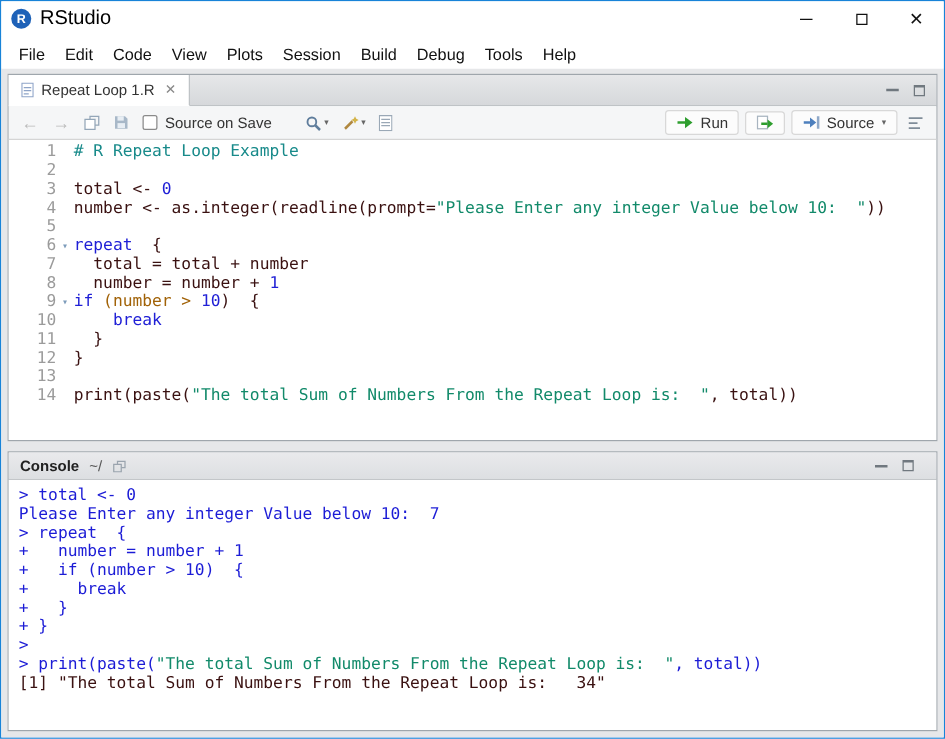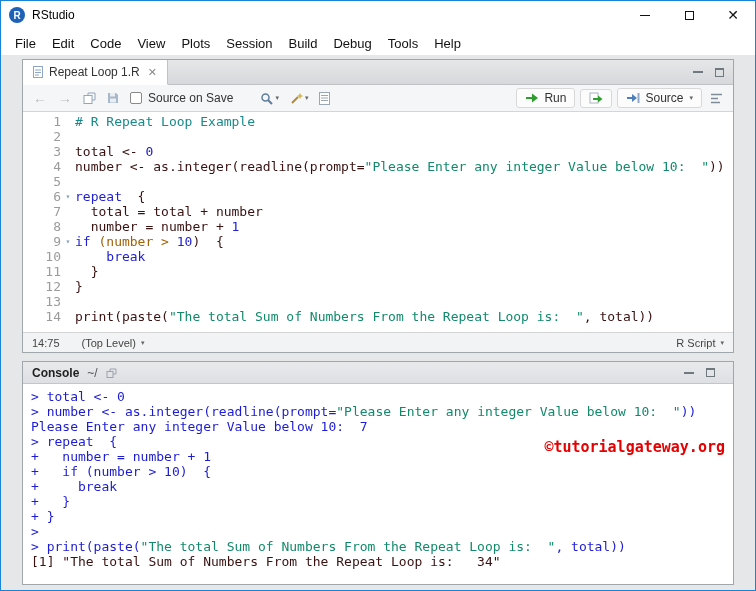--- a/index.html
+++ b/index.html
@@ -7,31 +7,31 @@
   body {
     font-family:"Liberation Sans", sans-serif;
     background:#ffffff;
     border:1px solid #1883d8;
     overflow:hidden;
   }
   
   .titlebar { height:28px; display:flex; align-items:center; padding-left:8px; background:#fff; }
   .app-icon { width:16px; height:16px; border-radius:50%; background:#1e62b8; color:#fff;
               font-size:10px; font-weight:bold; display:flex; align-items:center; justify-content:center; flex:none; }
-  .title-text { font-size:12px; color:#000; margin-left:7px; }
+  .title-text { font-size:16px; color:#000; margin-left:7px; }
   .win-controls { margin-left:auto; display:flex; height:100%; }
   .win-btn { width:44px; display:flex; align-items:center; justify-content:center; color:#111; }
   .glyph-min { width:10px; height:0; border-bottom:1.5px solid #111; display:inline-block; }
   .glyph-max { width:9px; height:9px; border:1.2px solid #111; display:inline-block; }
   .glyph-close { font-size:14px; line-height:1; }
   
   .menubar { height:26px; display:flex; align-items:flex-end; padding-left:6px; background:#fff; }
   .menu-item { font-size:13px; color:#111; padding:4px 8px; }
   
-  .workspace { height:535px; background:#e6e7e9; padding:4px 21px 5px; display:flex; flex-direction:column; gap:8px; }
+  .workspace { height:535px; background:#e6e7e9; padding:4px 5px 5px; display:flex; flex-direction:column; gap:8px; }
   .panel { background:#fff; border:1px solid #9fa6ac; display:flex; flex-direction:column; }
   .editor-panel { height:294px; flex:none; }
   .console-panel { flex:1; }
   
   .tabbar { height:25px; background:linear-gradient(#e6e7e9,#d6d8db); display:flex; align-items:stretch;
             border-bottom:1px solid #bfc3c6; }
   .tab { background:#fff; border-right:1px solid #bfc3c6; display:flex; align-items:center; gap:6px;
          padding:0 10px; font-size:12px; color:#333; margin-bottom:-1px; border-bottom:1px solid #fff; }
   .tab-close { color:#8a8a8a; font-size:11px; line-height:1; margin-left:2px; }
   .panel-winbtns { margin-left:auto; display:flex; align-items:center; gap:12px; padding-right:9px; }
@@ -269,58 +269,45 @@
           <span class="fold"></span>
           <span class="code-text"></span>
         </div>
         <div class="code-row">
           <span class="ln">14</span>
           <span class="fold"></span>
           <span class="code-text"><span style="color: rgb(58, 17, 17);">print(paste(</span><span style="color: rgb(18, 138, 106);">"The total Sum of Numbers From the Repeat Loop is:  "</span><span style="color: rgb(58, 17, 17);">, total))</span></span>
         </div>
       </div>
 
-    <div class="statusbar">
-      <span>14:75</span>
-      <span class="status-scope">
-        <span>(Top Level)</span>
-        <span class="caret">▾</span>
-      </span>
-      <span class="status-right">
-        <span>R Script</span>
-        <span class="caret">▾</span>
-      </span>
-    </div>
   </div>
 
   <div class="panel console-panel">
     <div class="console-header">
       <span class="console-title">Console</span>
       <span class="console-path">~/</span>
       <svg width="11" height="10">
         <rect x="1" y="3.5" width="6" height="6" fill="none" stroke="#9aa4ae"></rect>
         <path d="M4 3.5 V1 H10 V6 H7" fill="none" stroke="#9aa4ae"></path>
       </svg>
       <div class="panel-winbtns">
         <span class="pw-min"></span>
         <span class="pw-max"></span>
       </div>
     </div>
     <div class="console-body">
       <div id="console-lines">
           <div class="console-line"><span style="color: rgb(28, 28, 214);">&gt; total &lt;- 0</span></div>
-          <div class="console-line"><span style="color: rgb(28, 28, 214);">&gt; number &lt;- as.integer(readline(prompt=</span><span style="color: rgb(18, 138, 106);">"Please Enter any integer Value below 10:  "</span><span style="color: rgb(28, 28, 214);">))</span></div>
           <div class="console-line"><span style="color: rgb(28, 28, 214);">Please Enter any integer Value below 10:  7</span></div>
           <div class="console-line"><span style="color: rgb(28, 28, 214);">&gt; repeat  {</span></div>
           <div class="console-line"><span style="color: rgb(28, 28, 214);">+   number = number + 1</span></div>
           <div class="console-line"><span style="color: rgb(28, 28, 214);">+   if (number &gt; 10)  {</span></div>
           <div class="console-line"><span style="color: rgb(28, 28, 214);">+     break</span></div>
           <div class="console-line"><span style="color: rgb(28, 28, 214);">+   }</span></div>
           <div class="console-line"><span style="color: rgb(28, 28, 214);">+ }</span></div>
           <div class="console-line"><span style="color: rgb(28, 28, 214);">&gt; </span></div>
           <div class="console-line"><span style="color: rgb(28, 28, 214);">&gt; print(paste(</span><span style="color: rgb(18, 138, 106);">"The total Sum of Numbers From the Repeat Loop is:  "</span><span style="color: rgb(28, 28, 214);">, total))</span></div>
           <div class="console-line"><span style="color: rgb(58, 17, 17);">[1] "The total Sum of Numbers From the Repeat Loop is:   34"</span></div>
         </div>
-      <div class="watermark" style="color: rgb(230, 0, 0);">©tutorialgateway.org</div>
     </div>
   </div>
 
 </div>
 
 </body></html>

